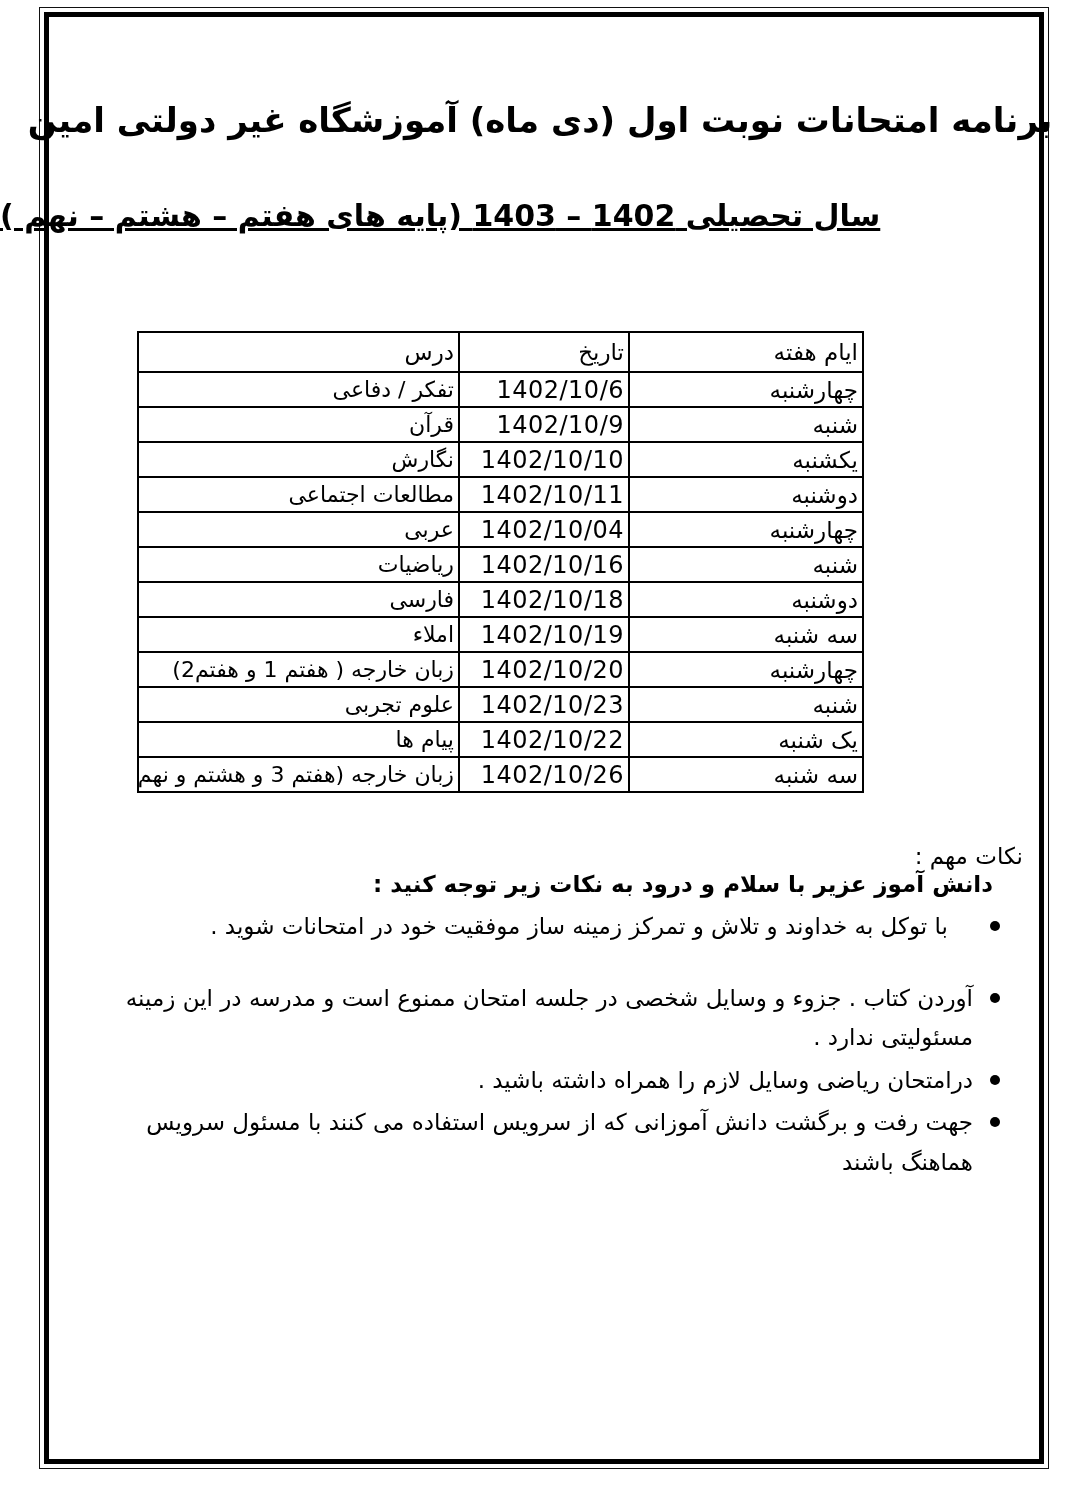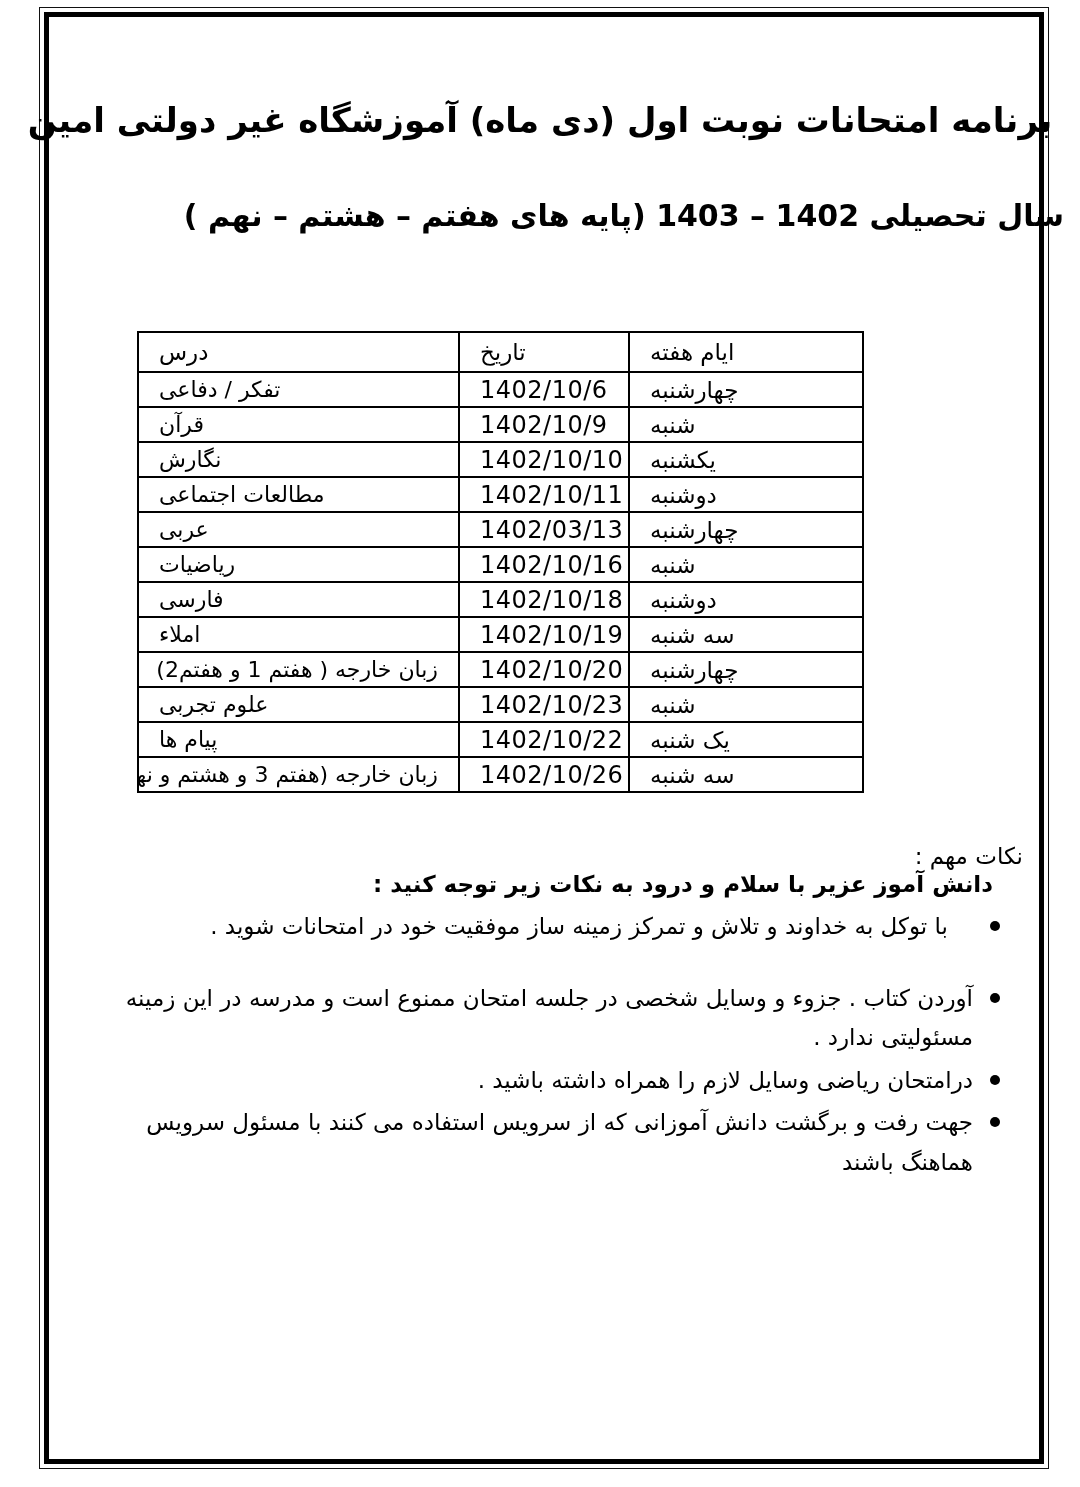--- a/index.html
+++ b/index.html
@@ -31,41 +31,42 @@
   .title-line1 {
     position: absolute;
     top: 100px; left: 0; right: 0;
     text-align: center;
     font-size: 34px;
     font-weight: bold;
     letter-spacing: 0px;
   }
   .title-line2 {
     position: absolute;
-    top: 198px; left: 0; right: 16px;
-    text-align: right;
+    top: 198px; left: 0; right: 0;
+    text-align: left;
     font-size: 30px;
     font-weight: bold;
+    text-decoration: underline;
   }
   table.exam-table {
     position: absolute;
     top: 331px;
     left: 137px;
     width: 725px;
     border-collapse: collapse;
     direction: rtl;
     table-layout: fixed;
   }
   .exam-table th, .exam-table td {
     border: 2px solid #000000;
-    text-align: left;
+    text-align: right;
     vertical-align: middle;
     font-size: 23px;
     font-weight: normal;
-    padding: 2px 20px;
+    padding: 2px 4px;
     overflow: hidden;
     white-space: nowrap;
   }
   .exam-table th { height: 40px; }
   .exam-table td { height: 35px; }
   .exam-table td.date-cell {
     direction: ltr;
     font-size: 24px;
     letter-spacing: 0.5px;
     border-radius: 13px;
@@ -152,21 +153,21 @@
       <td class="date-cell">1402/10/10</td>
       <td class="lesson-cell">نگارش</td>
     </tr>
     <tr>
       <td class="day-cell">دوشنبه</td>
       <td class="date-cell">1402/10/11</td>
       <td class="lesson-cell">مطالعات اجتماعی</td>
     </tr>
     <tr>
       <td class="day-cell">چهارشنبه</td>
-      <td class="date-cell">1402/03/13</td>
+      <td class="date-cell">1402/10/04</td>
       <td class="lesson-cell">عربی</td>
     </tr>
     <tr>
       <td class="day-cell">شنبه</td>
       <td class="date-cell">1402/10/16</td>
       <td class="lesson-cell">ریاضیات</td>
     </tr>
     <tr>
       <td class="day-cell">دوشنبه</td>
       <td class="date-cell">1402/10/18</td>

